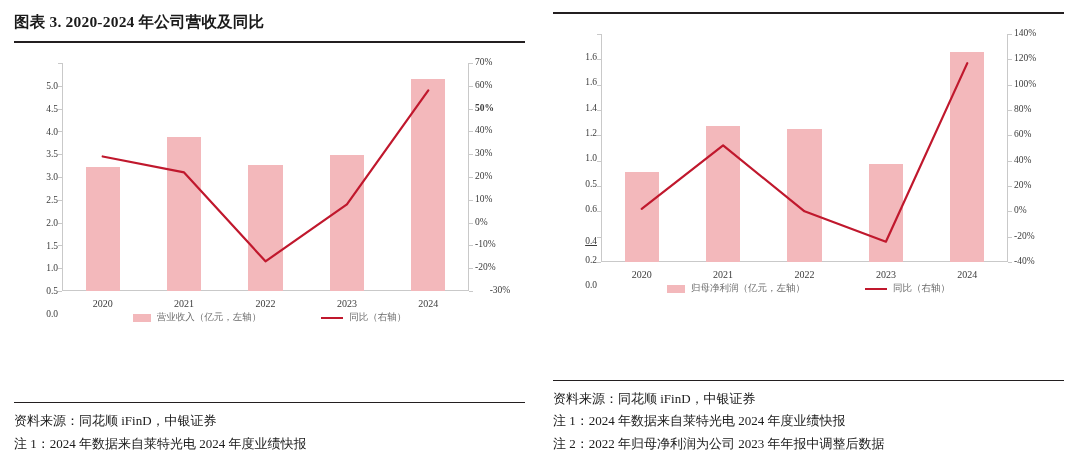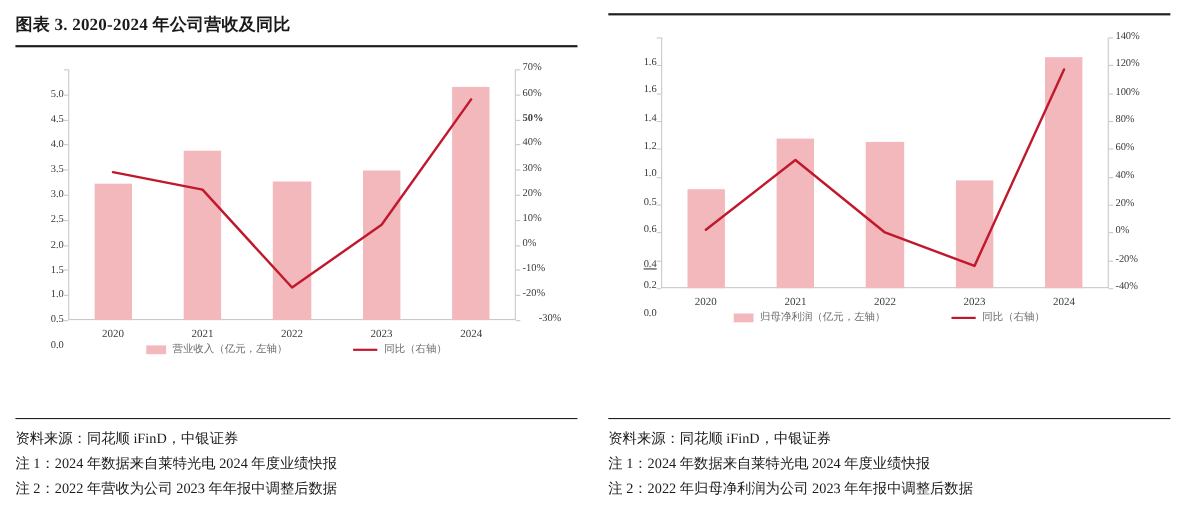--- a/index.html
+++ b/index.html
@@ -264,21 +264,20 @@
           <div class="legend-item">
             <span class="legend-swatch-line" style="background: rgb(192, 24, 45);"></span>
             <span>同比（右轴）</span>
           </div>
         </div>
     </div>
     <div class="footer">
       <div class="footer-rule"></div>
       <div class="footer-line">资料来源：同花顺 iFinD，中银证券</div>
       <div class="footer-line">注 1：2024 年数据来自莱特光电 2024 年度业绩快报</div>
-      <div class="footer-line">注 2：2022 年营收为公司 2023 年年报中调整后数据</div>
     </div>
   </div>
 
   <div class="panel" id="panel-1">
     <div class="title-rule"></div>
     <div class="chart-area">
       <div class="plot" id="plot-1">
         <div class="axis-line-left"></div>
         <div class="axis-line-right"></div>
         <div class="axis-line-bottom"></div>

